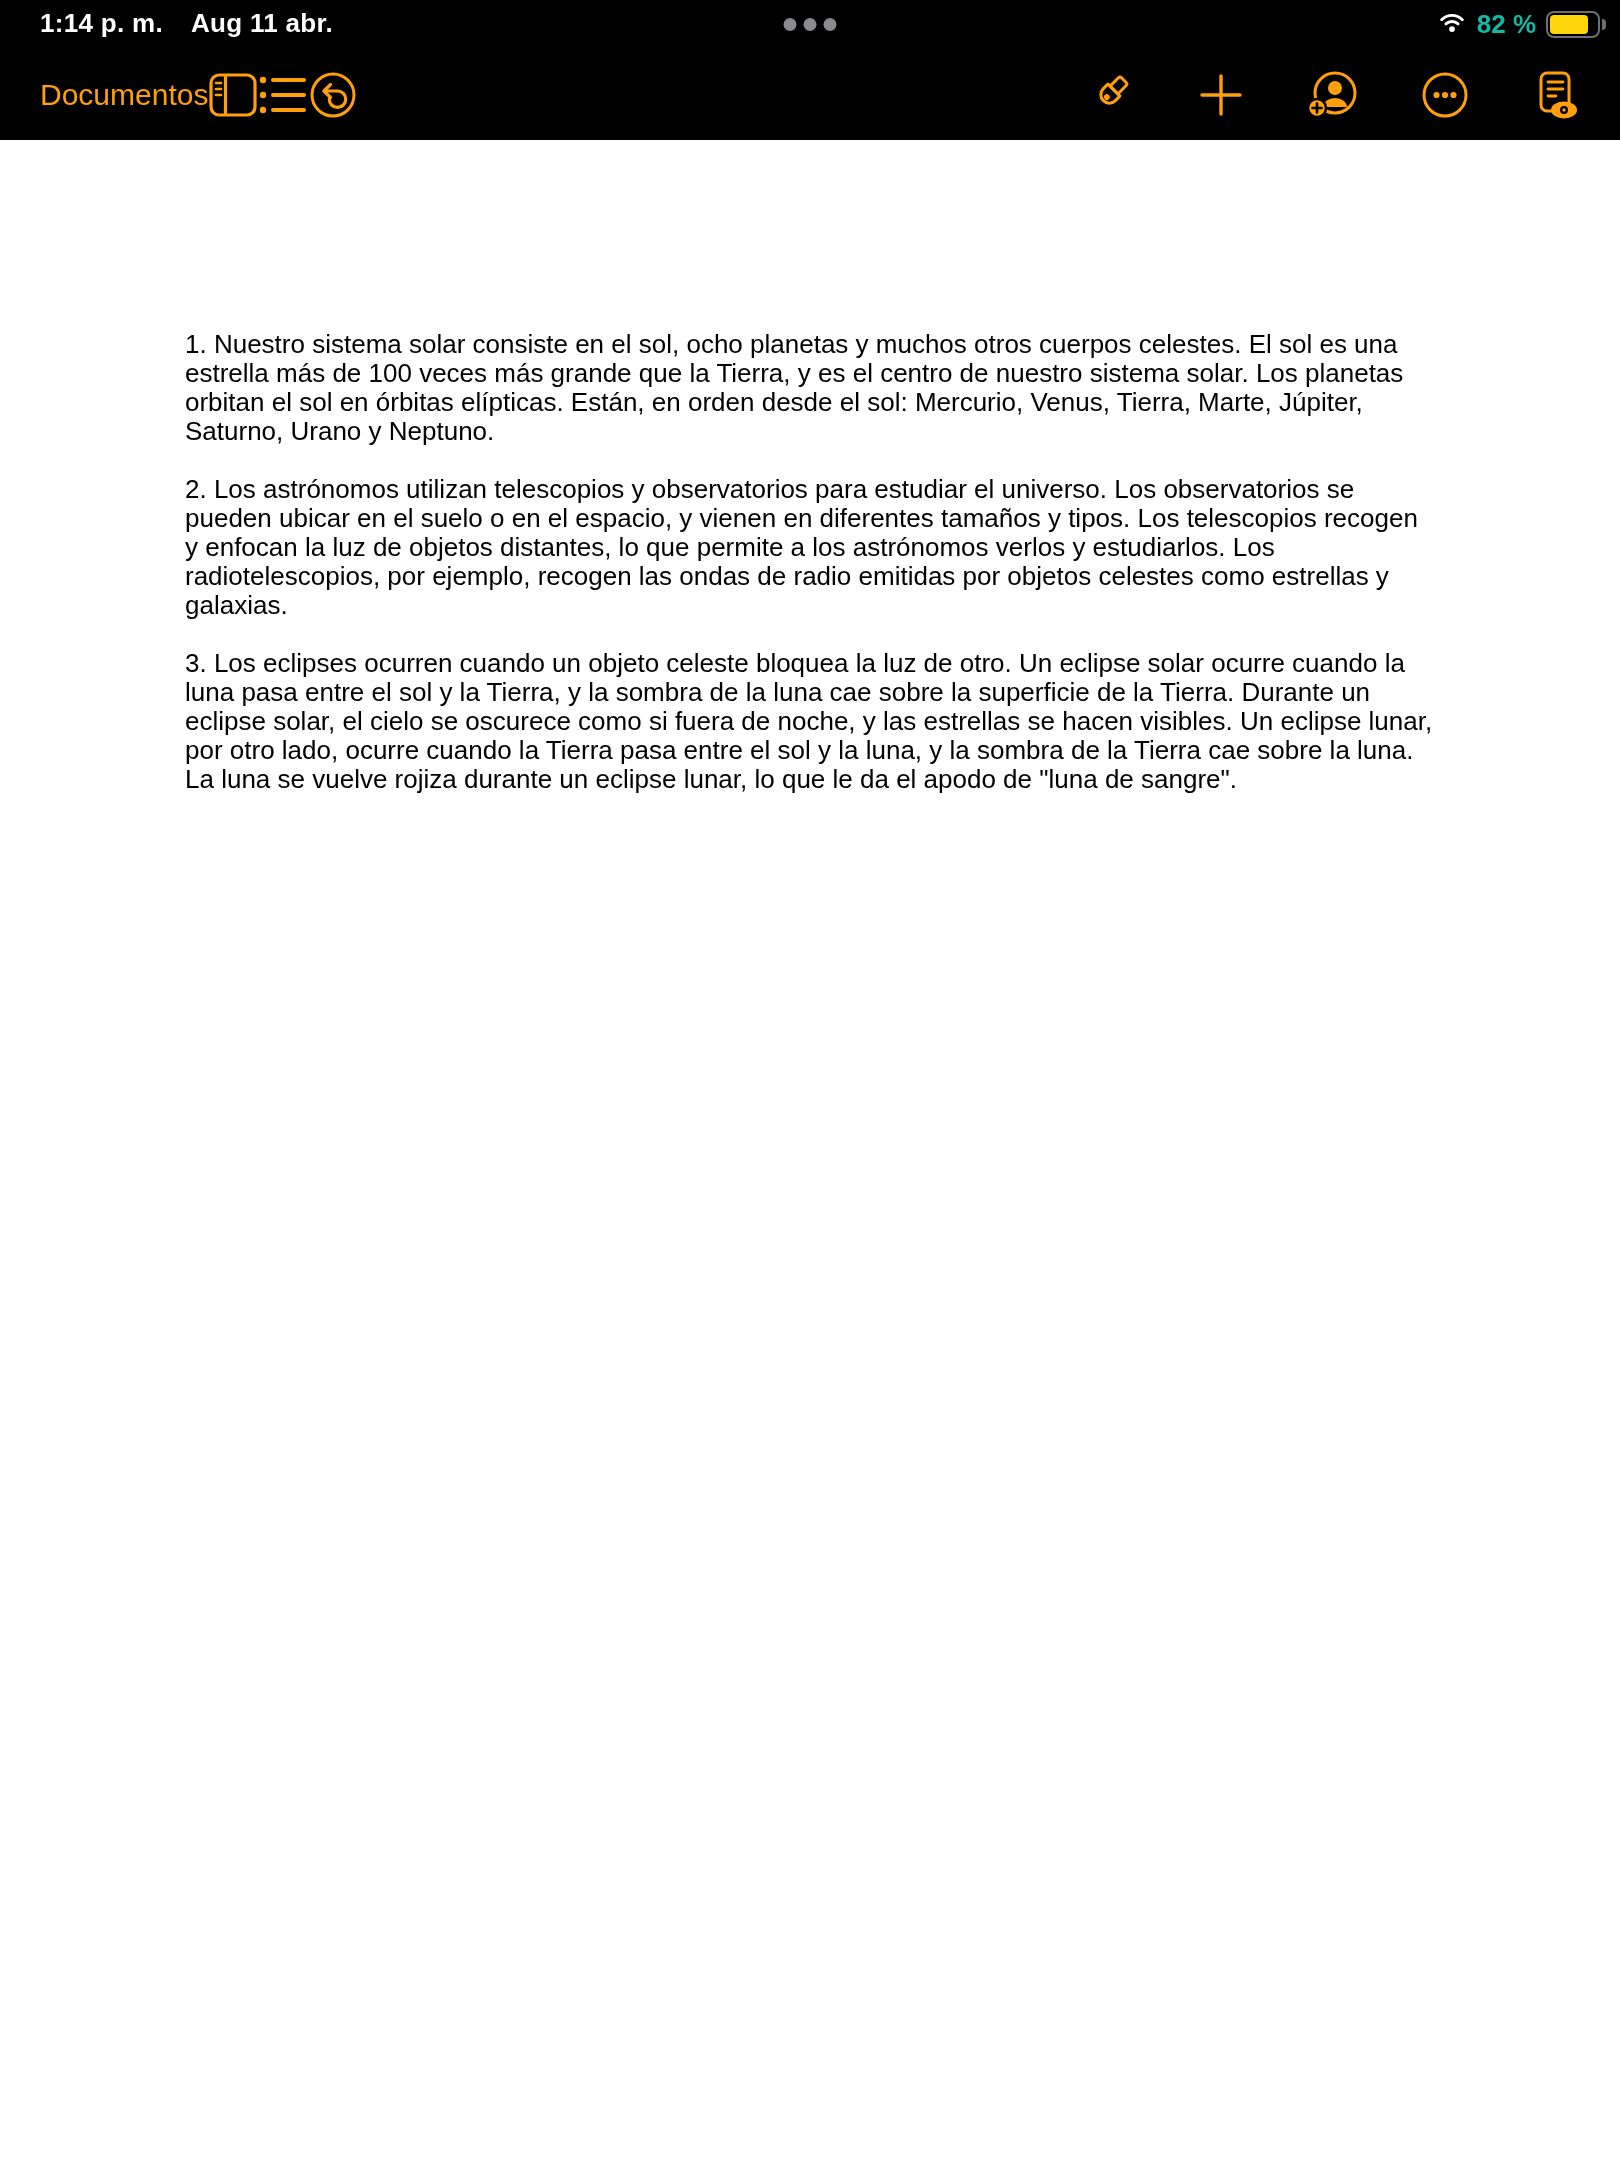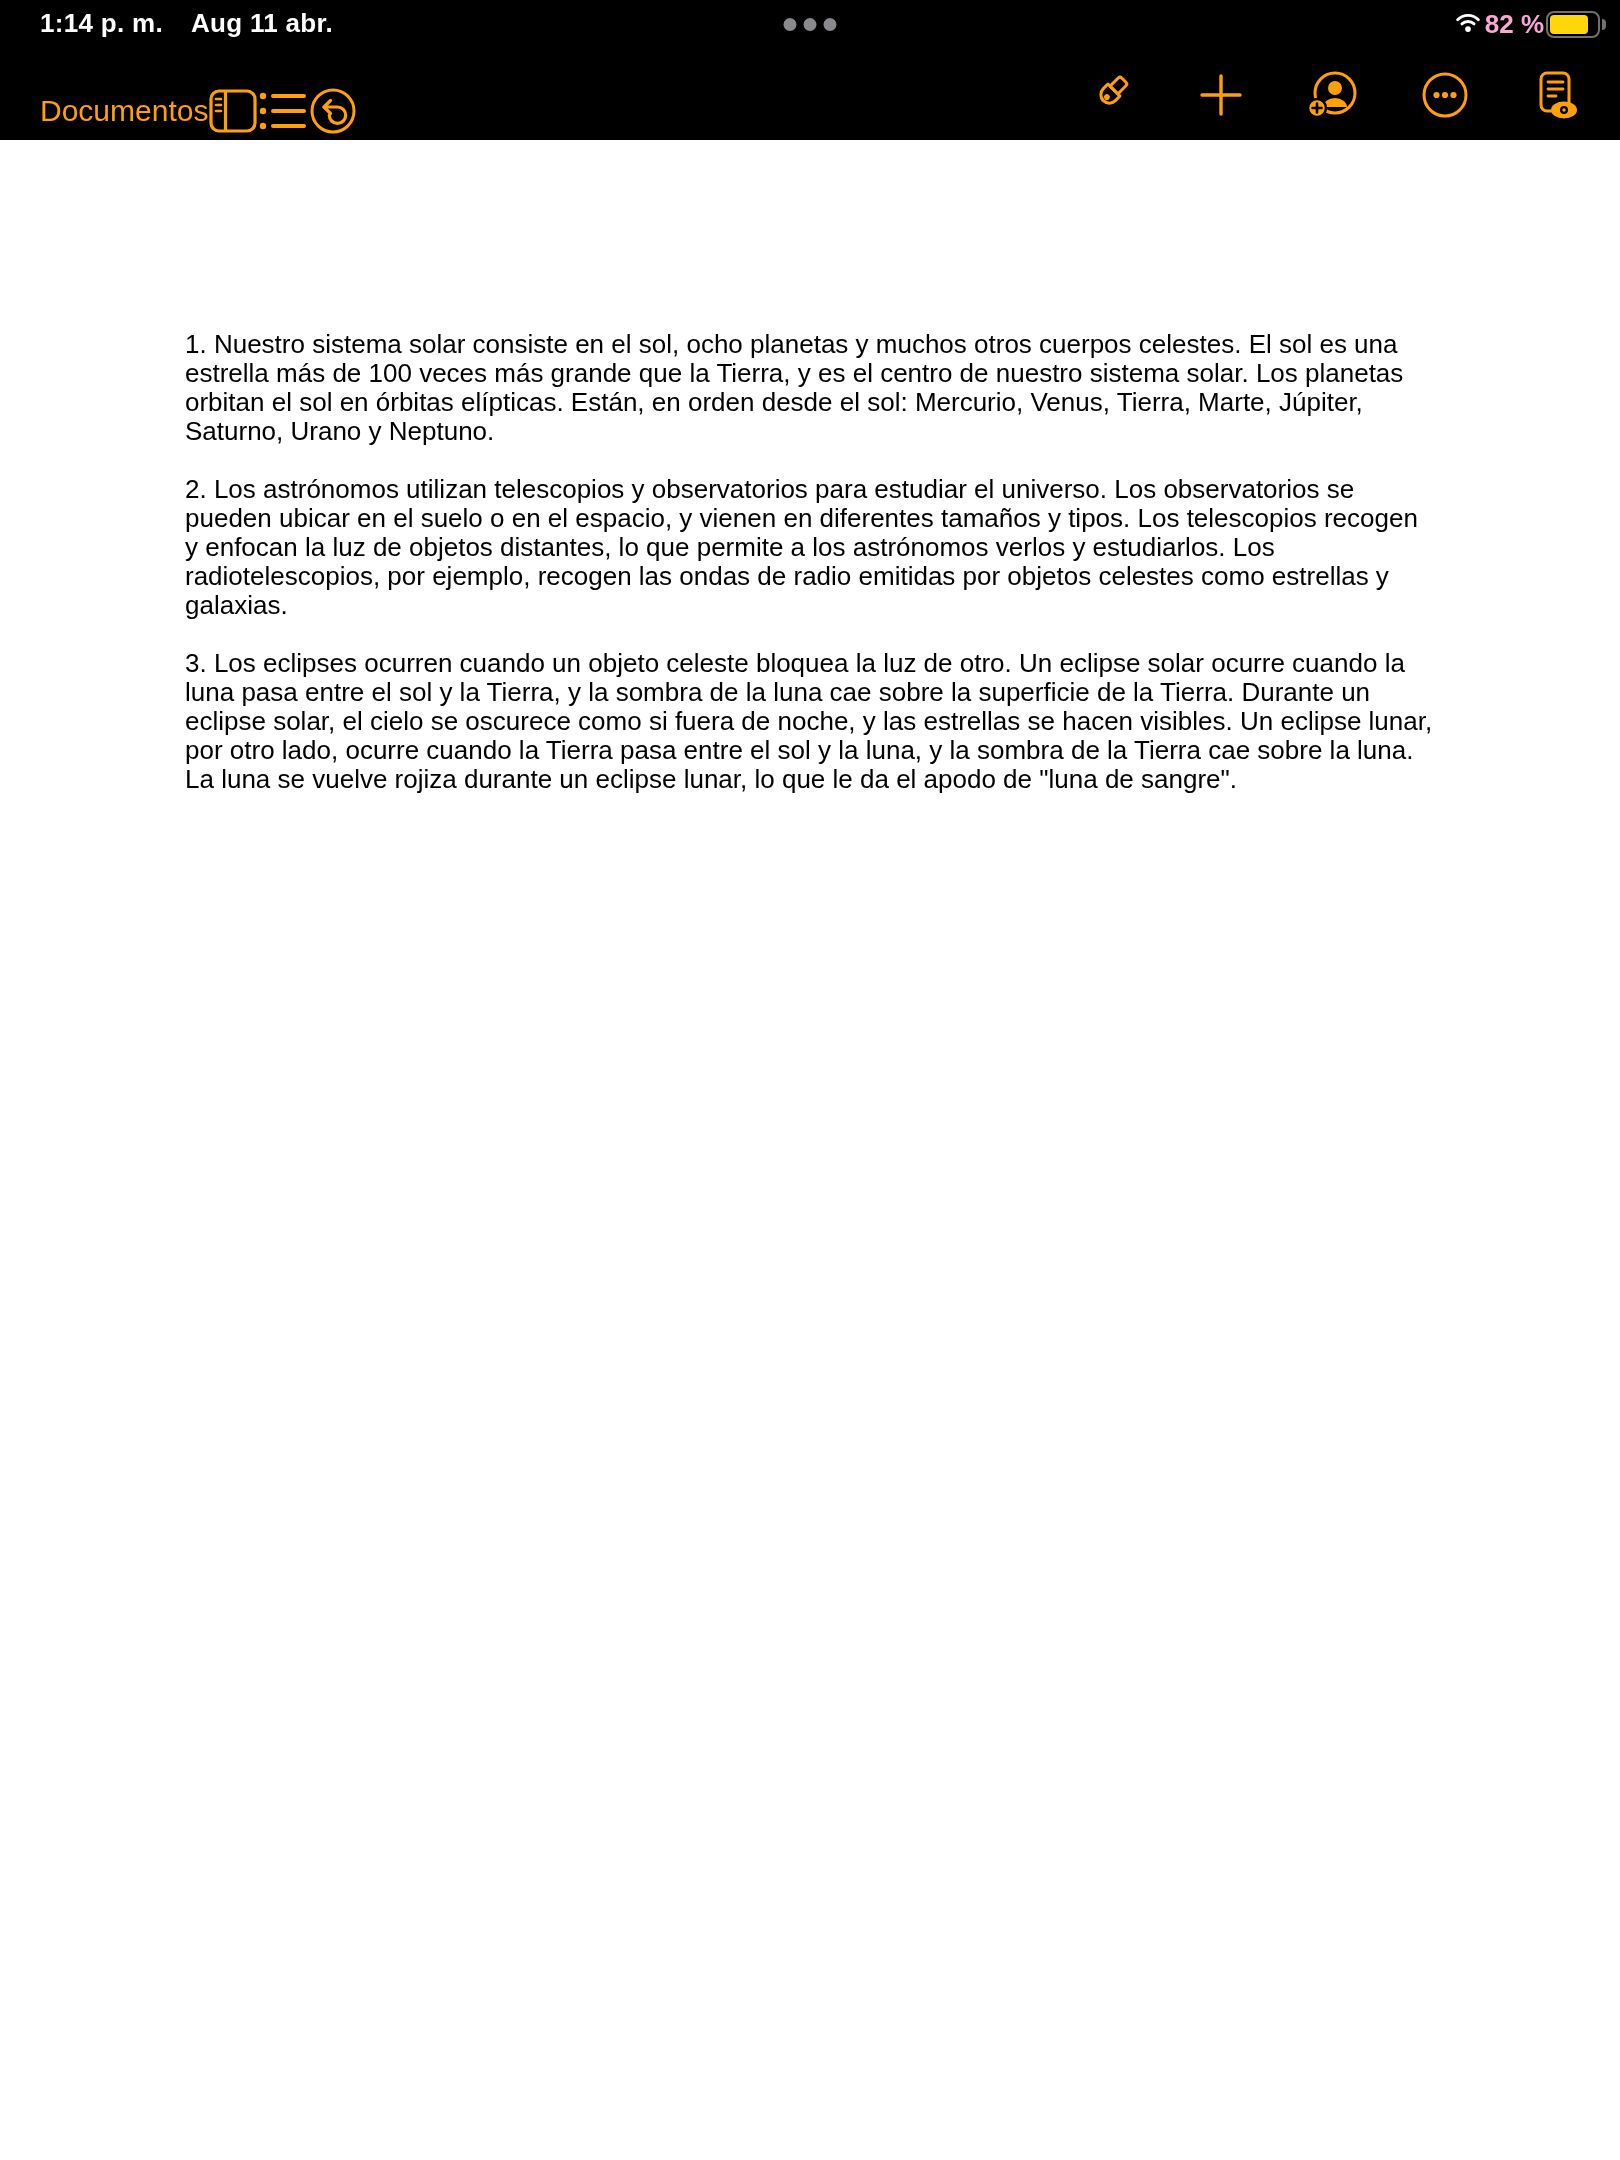--- a/index.html
+++ b/index.html
@@ -23,37 +23,37 @@
     display:flex; gap:28px; align-items:flex-start;
     color:#ffffff; font-size:26px; font-weight:600; letter-spacing:.3px;
   }
   .mt-indicator {
     position:absolute; left:50%; top:18px; transform:translateX(-50%);
     display:flex; gap:7px;
   }
   .mt-dot { width:13px; height:13px; border-radius:50%; background:#8a8a8e; }
   .status-right {
     position:absolute; right:14px; top:6px; height:36px;
-    display:flex; align-items:center; gap:2px;
-    color:#f9a8d4; font-size:26px; font-weight:600;
+    display:flex; align-items:center; gap:10px;
+    color:#14b8a6; font-size:26px; font-weight:600;
   }
   .battery { display:flex; align-items:center; }
   .battery-body {
     width:54px; height:27px; border:2px solid #707070; border-radius:8px;
     padding:2px; display:flex;
   }
   .battery-fill { height:100%; background:#FFD60A; border-radius:4px; }
   .battery-tip {
     width:4px; height:11px; background:#707070;
     border-radius:0 4px 4px 0; margin-left:2px;
   }
 
   
   .tb-left {
-    position:absolute; left:40px; top:66px; height:90px;
+    position:absolute; left:40px; top:50px; height:90px;
     display:flex; align-items:center; 
   }
   .tb-right {
     position:absolute; right:38px; top:50px; height:90px;
     display:flex; align-items:center; gap:62px;
   }
   .tb-title {
     position:absolute; left:50%; top:50px; height:90px; transform:translateX(-50%);
     display:flex; align-items:center;
     color:#FF9F0A; font-size:30px; font-weight:700; white-space:nowrap;

